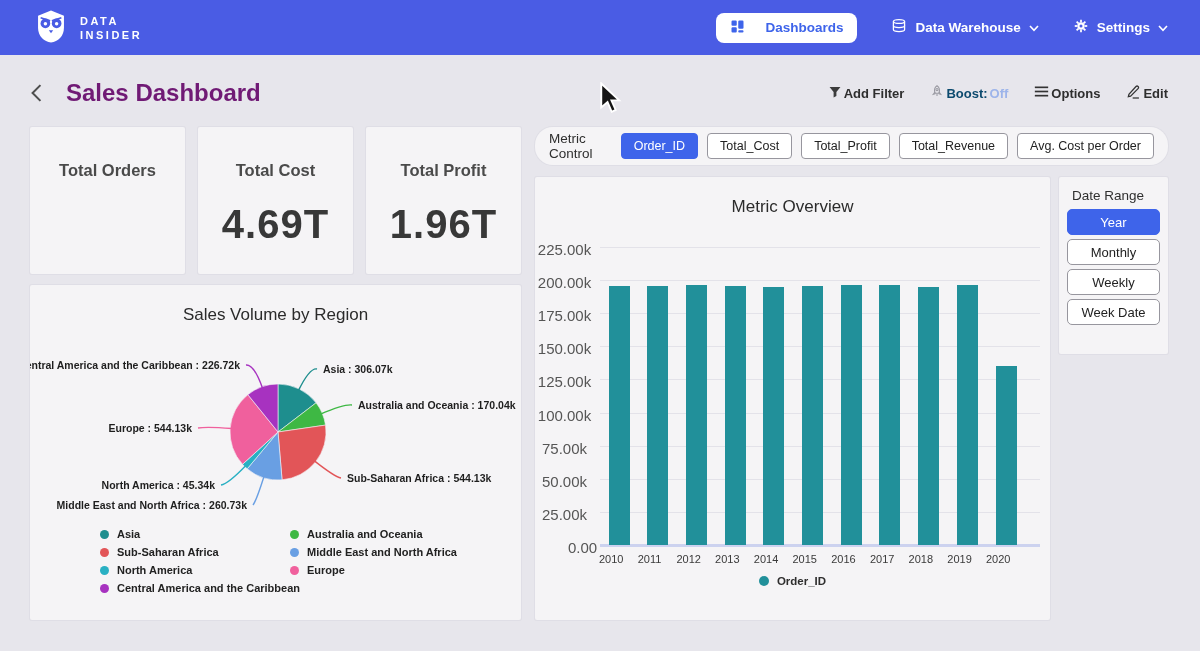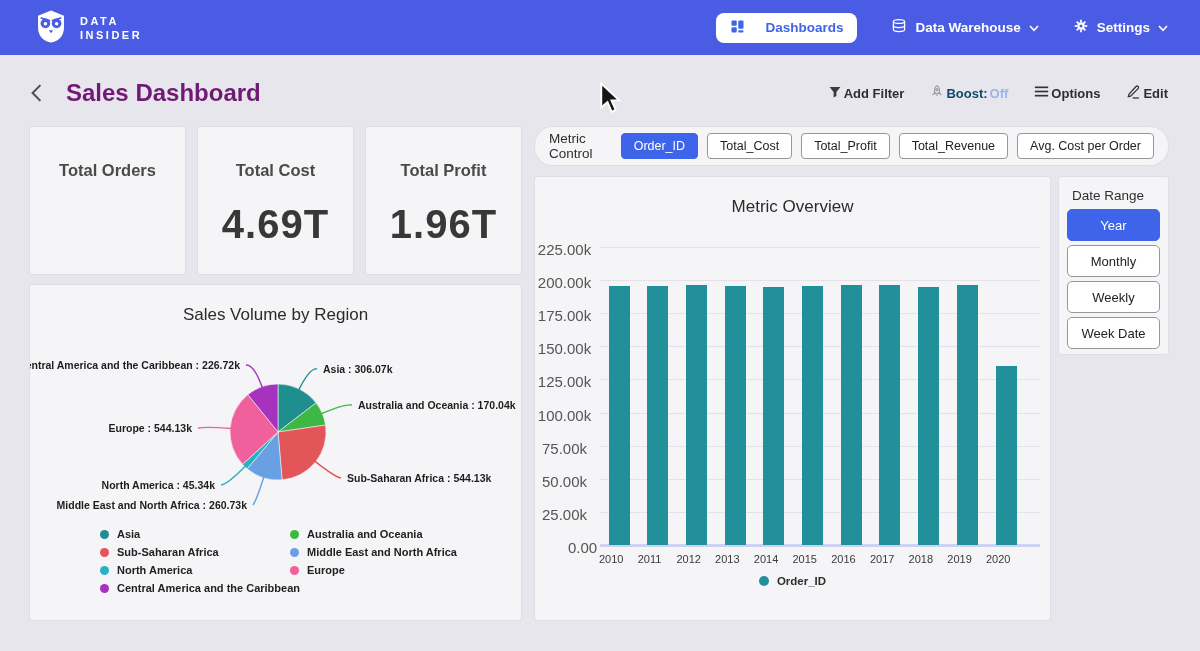--- a/index.html
+++ b/index.html
@@ -51,21 +51,21 @@
                 font-size:11.5px;font-weight:bold;color:#2e2e2e;}
   .dot{width:10px;height:10px;border-radius:50%;display:inline-block;flex:0 0 auto;}
 
   .pie-legend{position:absolute;display:flex;flex-direction:column;gap:6px;}
   .pie-legend-item{display:flex;align-items:center;gap:8px;font-size:11px;font-weight:bold;color:#222;}
   .pie-legend-item .dot{width:9px;height:9px;}
 
   
   .dr-label{position:absolute;left:13px;top:11px;font-size:13.5px;color:#2f2f2f;}
   .date-buttons{position:absolute;left:8px;right:8px;top:32px;display:flex;flex-direction:column;gap:4px;}
-  .date-btn{height:32px;border-radius:5px;font-size:13px;}
+  .date-btn{height:26px;border-radius:5px;font-size:13px;}
 
   .cursor{position:absolute;left:598px;top:82px;pointer-events:none;z-index:50;}
 </style>
 </head>
 <body>
 
 <div class="app" style="--navbar: #4a5ce4; --accent: #3e64ea; --bar: #21909a; --boost-off: #9db4ea;">
 
   <div class="navbar">
     <div class="logo">

